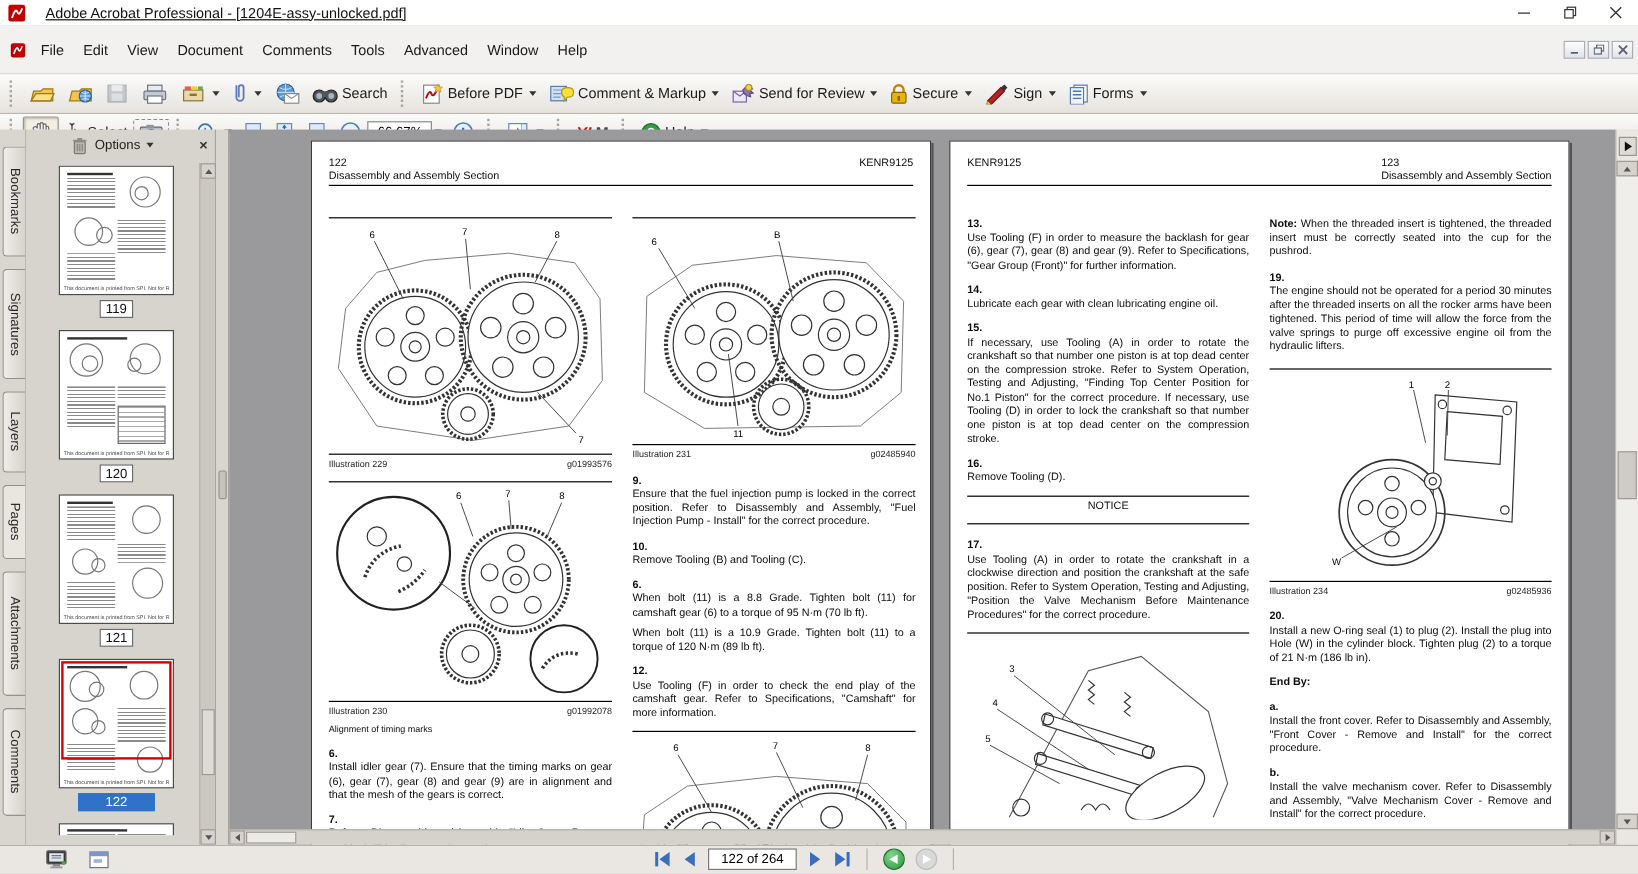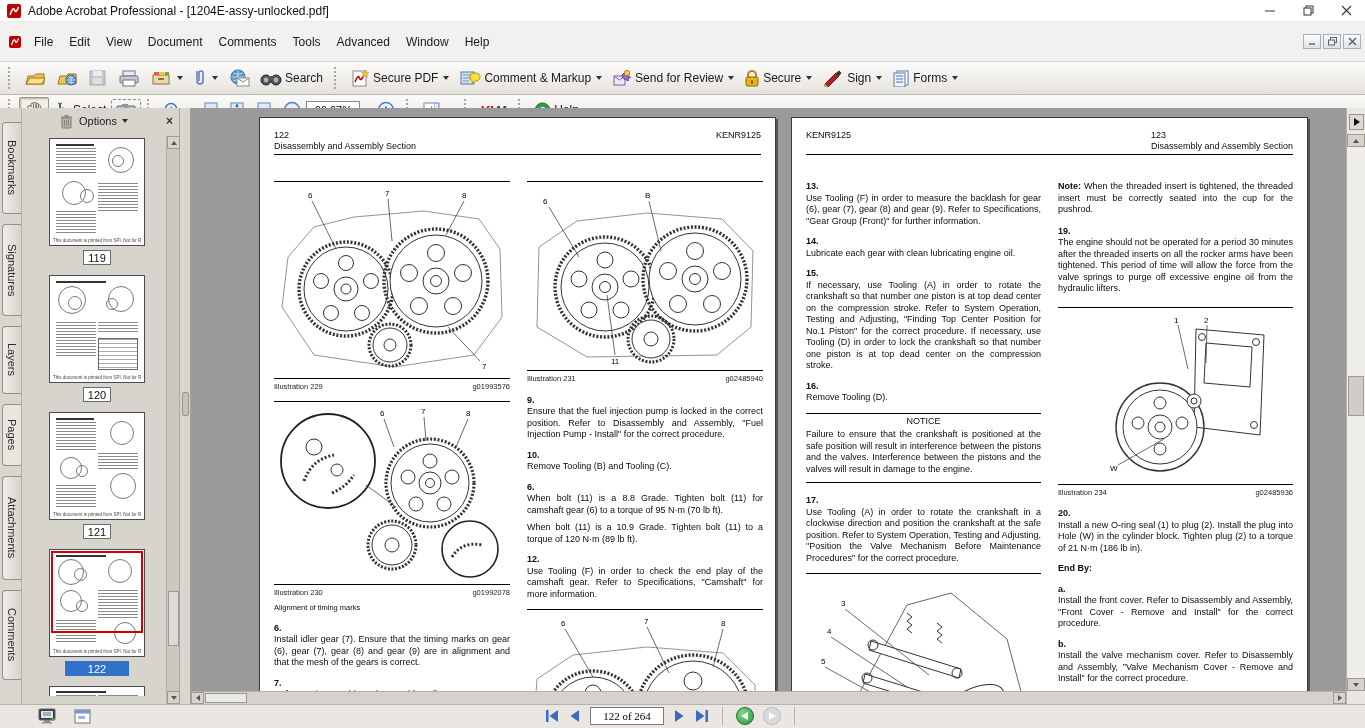--- a/index.html
+++ b/index.html
@@ -1,21 +1,21 @@
 <!DOCTYPE html>
 <html><head>
 <meta charset="utf-8">
 <style>
   * { box-sizing: border-box; margin:0; padding:0; }
   html,body { width:1365px; height:728px; overflow:hidden; }
   body { font-family:"Liberation Sans", sans-serif; background:#fff; position:relative; }
 
   
   .titlebar { height:22px; background:#ffffff; display:flex; align-items:center; padding-left:6px; border-bottom:1px solid #e8e8e8;}
-  .titlebar .title { font-size:12px; color:#111; margin-left:6px; }
+  .titlebar .title { font-size:12px; color:#111; margin-left:16px;text-decoration:underline; }
   .win-controls { margin-left:auto; display:flex; }
   .win-btn { width:38px; height:21px; display:flex; align-items:center; justify-content:center; }
 
   
   .menubar { height:40px; background:#f3f1ef; display:flex; align-items:center; padding-left:4px; border-bottom:1px solid #d8d5d0; }
   .menu-item { font-size:12px; color:#1a1a1a; padding:3px 8px; }
   .doc-controls { margin-left:auto; display:flex; gap:2px; padding-right:4px; }
   .doc-btn { width:18px; height:15px; border:1px solid #aab0b8; background:linear-gradient(#fdfdfd,#dfe3e8); display:flex; align-items:center; justify-content:center; }
 
   
@@ -90,21 +90,21 @@
   .notice .nt { text-align:center; margin-bottom:2px; }
   .notice .nb { text-align:justify; }
   .endby { font-weight:bold; margin:2px 0 9px; }
   .notep { margin-bottom:10px; text-align:justify; }
   svg.illus { display:block; margin:0 auto; }
   svg text { font-family:"Liberation Sans",sans-serif; }
 
   
   .statusbar { position:absolute; left:0; bottom:0; width:1365px; height:24px; background:#eae7e2; border-top:1px solid #b5b2aa; }
   .nav { position:absolute; left:545px; top:2px; display:flex; align-items:center; gap:9px; }
-  .page-box { width:74px; height:18px; border:1px solid #7a7a7a; background:#fff; font-size:11px; text-align:center; font-family:Liberation Serif, serif; }
+  .page-box { width:74px; height:18px; border:1px solid #7a7a7a; background:#fff; font-size:11px; text-align:center; font-family:Liberation Sans, sans-serif; }
   .vsep { width:1px; height:18px; background:#b5b2aa; margin:0 4px; }
   .circ { width:18px; height:18px; border-radius:50%; display:flex; align-items:center; justify-content:center; }
   .circ.green { background:radial-gradient(circle at 35% 30%, #7fd68a, #2c9740); border:1px solid #1d6e2d; }
   .circ.gray { background:#d9d9d9; border:1px solid #bdbdbd; }
 </style>
 </head>
 <body>
 
 <div class="titlebar">
   <svg width="16" height="16">
@@ -230,21 +230,21 @@
       <span>Search</span>
     </div>
 
   <div class="grip"></div>
   <div class="tbtn">
       <svg width="20" height="18">
         <rect x="3" y="2" width="13" height="15" fill="#fff" stroke="#888"></rect>
         <path d="M5 13 Q8 5 9.5 9 Q11 13 14 6" stroke="#c00000" stroke-width="1.6" fill="none"></path>
         <polygon points="15,1 16.2,3.4 18.8,3.6 16.9,5.3 17.5,7.9 15,6.5 12.8,7.9 13.3,5.3 11.4,3.6 14,3.4" fill="#f7c33c" stroke="#b88a14" stroke-width=".5"></polygon>
       </svg>
-      <span>Secure PDF</span>
+      <span>Before PDF</span>
       <span class="dd"></span>
     </div>
   <div class="tbtn">
       <svg width="22" height="18">
         <rect x="2" y="3" width="13" height="12" fill="#cfe0f2" stroke="#5a7aa8"></rect>
         <path d="M4 6 h9 M4 9 h9 M4 12 h6" stroke="#7c97ba" stroke-width="1"></path>
         <path d="M11 8 q0 -4 5 -4 q5 0 5 4 q0 4 -5 4 l-3 3 l.5 -3 q-2.5 -1 -2.5 -4z" fill="#f7e13c" stroke="#b39a10"></path>
       </svg>
       <span>Comment &amp; Markup</span>
       <span class="dd"></span>
@@ -719,21 +719,20 @@
               <span class="n">15.</span>
               <span class="t">If necessary, use Tooling (A) in order to rotate the crankshaft so that number one piston is at top dead center on the compression stroke. Refer to System Operation, Testing and Adjusting, "Finding Top Center Position for No.1 Piston" for the correct procedure. If necessary, use Tooling (D) in order to lock the crankshaft so that number one piston is at top dead center on the compression stroke.</span>
             </div>
           <div class="item">
               <span class="n">16.</span>
               <span class="t">Remove Tooling (D).</span>
             </div>
 
           <div class="notice">
             <div class="nt">NOTICE</div>
-            <div class="nb">Failure to ensure that the crankshaft is positioned at the safe position will result in interference between the pistons and the valves. Interference between the pistons and the valves will result in damage to the engine.</div>
           </div>
 
           <div class="item">
               <span class="n">17.</span>
               <span class="t">Use Tooling (A) in order to rotate the crankshaft in a clockwise direction and position the crankshaft at the safe position. Refer to System Operation, Testing and Adjusting, "Position the Valve Mechanism Before Maintenance Procedures" for the correct procedure.</span>
             </div>
 
           <div class="fig open" style="margin-top:6px">
             <svg class="illus" width="226" height="150" viewBox="0 0 226 150">
               <path d="M30 148 L96 26 L140 14 L196 60 L212 120 L200 148" stroke="#555" fill="none" stroke-width="0.9"></path>

